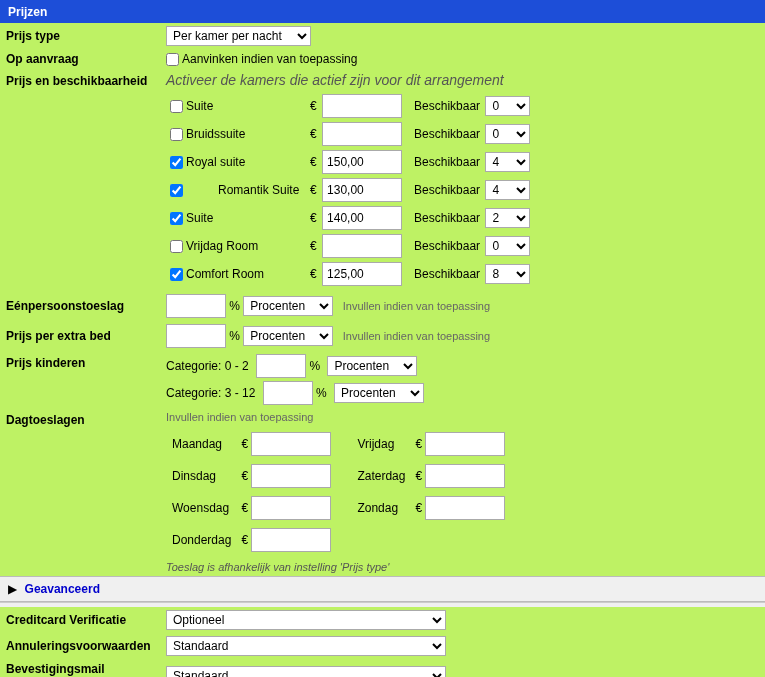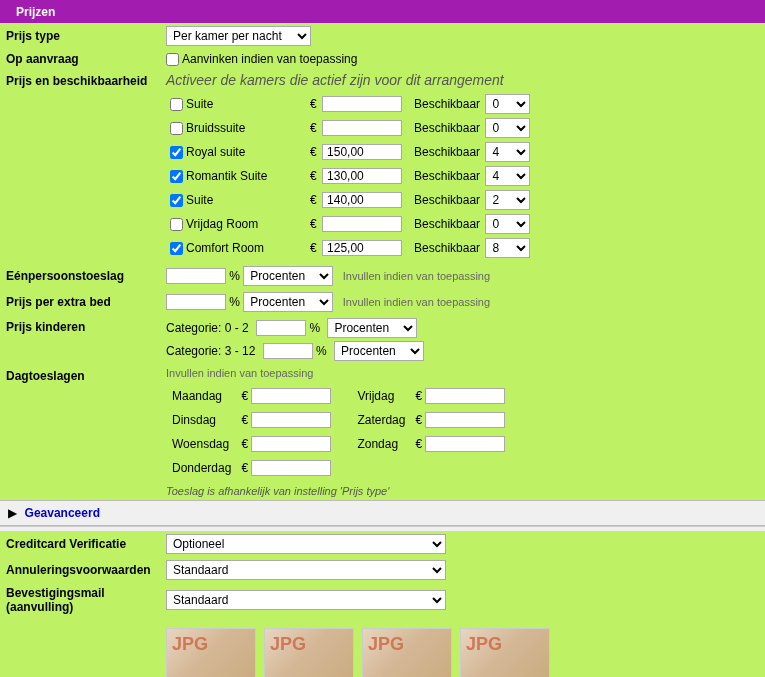--- a/index.html
+++ b/index.html
@@ -1,23 +1,23 @@
 <!DOCTYPE html>
 <html><head>
   <meta charset="utf-8">
   <style>
     * { box-sizing: border-box; margin: 0; padding: 0; font-family: Arial, sans-serif; font-size: 12px; }
     body { background: #f0f0f0; }
     .container { width: 765px; background: #f0f0f0; }
 
     .section-header {
-      background: #a21caf;
+      background: #1d4ed8;
       color: white;
       font-weight: bold;
-      padding: 4px 16px;
+      padding: 4px 8px;
       font-size: 13px;
     }
 
     .form-table {
       width: 100%;
       border-collapse: collapse;
       background: #bef264;
     }
 
     .form-table td {
@@ -35,21 +35,21 @@
     .sub-label {
       font-style: italic;
       color: #555;
       font-size: 14px;
     }
 
     input[type="text"] {
       border: 1px solid #aaa;
       padding: 2px 4px;
       background: white;
-      height: 16px;
+      height: 24px;
     }
 
     select {
       border: 1px solid #aaa;
       padding: 1px 2px;
       background: white;
       height: 20px;
     }
 
     input[type="checkbox"] {
@@ -228,21 +228,21 @@
             <td>
               <span class="beschikbaar-label">Beschikbaar</span>
               <select class="beschikbaar-select">
                 <option>0</option><option>1</option><option>2</option><option selected="">4</option>
               </select>
             </td>
           </tr>
 
           <tr class="room-row">
             <td>
-              <label style="display:flex;align-items:center;">
+              <label style="display:flex;align-items:center;gap:32px;">
                 <input type="checkbox" checked="" style="">
                 <span>Romantik Suite</span>
               </label>
             </td>
             <td>
               <span class="euro-sign">€</span>
               <input type="text" class="price-input" value="130,00" style="">
             </td>
             <td>
               <span class="beschikbaar-label">Beschikbaar</span>

